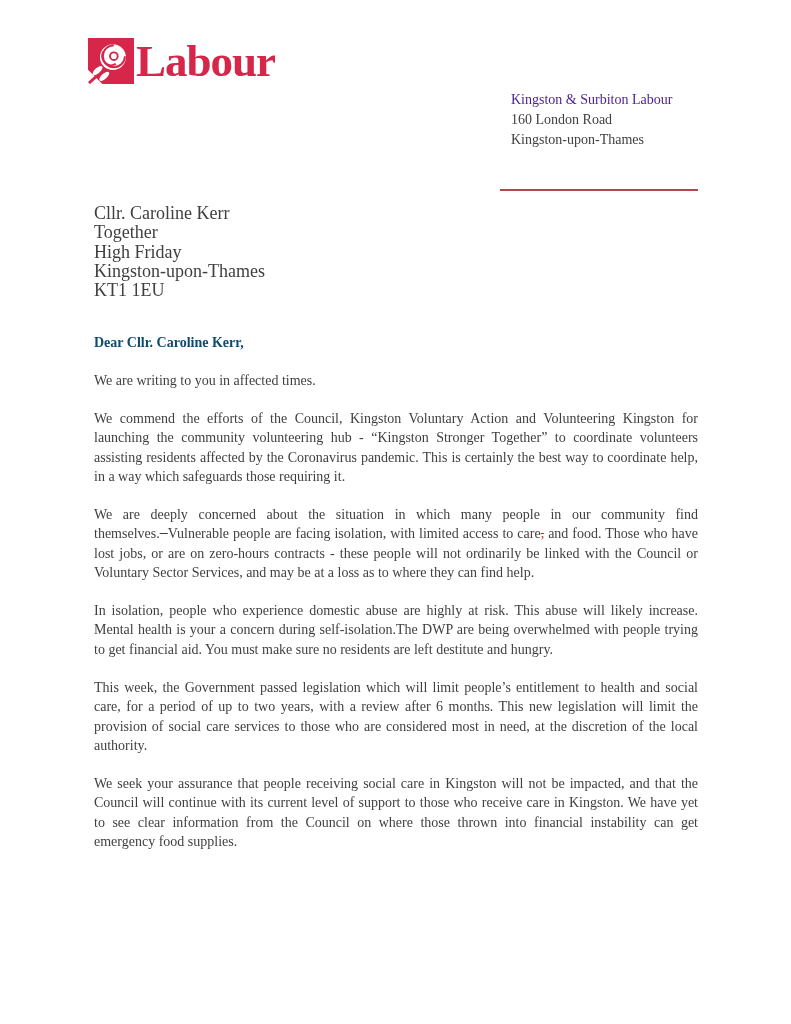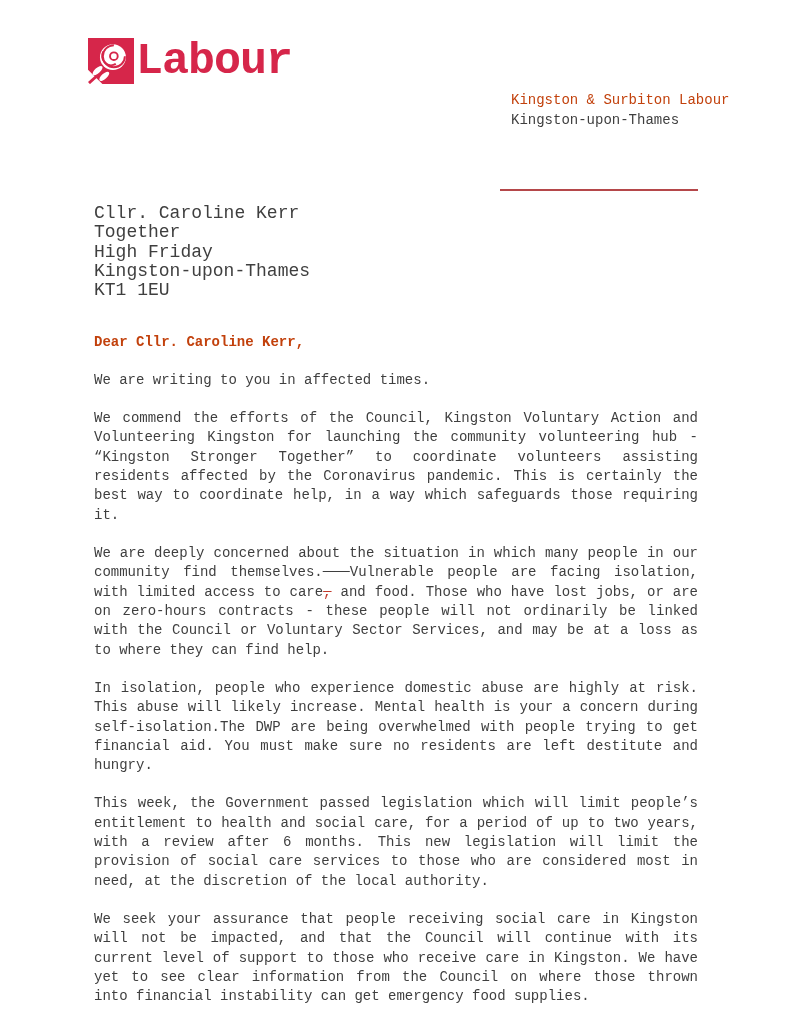--- a/index.html
+++ b/index.html
@@ -5,21 +5,21 @@
   html, body {
     margin: 0;
     padding: 0;
     background: #ffffff;
   }
   .page {
     position: relative;
     width: 791px;
     height: 1024px;
     background: #ffffff;
-    font-family: Liberation Mono, monospace;
+    font-family: Liberation Serif, serif;
     color: #3f3f3f;
     overflow: hidden;
   }
 
   
   .logo {
     position: absolute;
     left: 88px;
     top: 38px;
     display: flex;
@@ -37,21 +37,21 @@
 
   
   .sender {
     position: absolute;
     left: 511px;
     top: 90px;
     font-size: 14px;
     line-height: 20px;
     color: #3f3f3f;
   }
-  .sender-org { color: #c2410c; }
+  .sender-org { color: #4c1d95; }
   .sender sup { font-size: 9px; }
   .rule {
     position: absolute;
     left: 500px;
     top: 189px;
     width: 198px;
     height: 2px;
     background: #b5474a;
   }
 
@@ -73,21 +73,21 @@
     font-size: 14px;
     line-height: 19.4px;
   }
   .body p {
     margin: 0 0 18.5px 0;
     text-align: justify;
   }
   .body p.single { text-align: left; }
   .salutation {
     font-weight: 700;
-    color: #c2410c;
+    color: #0c4a6e;
   }
   .del-space { text-decoration: line-through; }
   .del-comma {
     color: #c0392b;
     text-decoration: line-through;
   }
 </style>
 </head>
 <body>
 
@@ -103,20 +103,21 @@
       <circle cx="26" cy="20" r="13.5" fill="#ffffff"></circle>
       <circle cx="27" cy="19" r="4" fill="none" stroke="#d6264a" stroke-width="2"></circle>
       <path d="M27 7.5 a11.5 11.5 0 1 0 11.5 11.5" fill="none" stroke="#d6264a" stroke-width="2"></path>
       <path d="M16 14 a9.5 9.5 0 0 0 13 13" fill="none" stroke="#d6264a" stroke-width="2"></path>
     </svg>
     <span class="logo-text">Labour</span>
   </div>
 
   <div class="sender">
     <div class="sender-org">Kingston &amp; Surbiton Labour</div>
+    <div>160 London Road</div>
     <div>Kingston-upon-Thames</div>
   </div>
 
   <div class="rule"></div>
 
   <div class="recipient">
     <div>Cllr. Caroline Kerr</div>
     <div>Together</div>
     <div>High Friday</div>
     <div>Kingston-upon-Thames</div>

